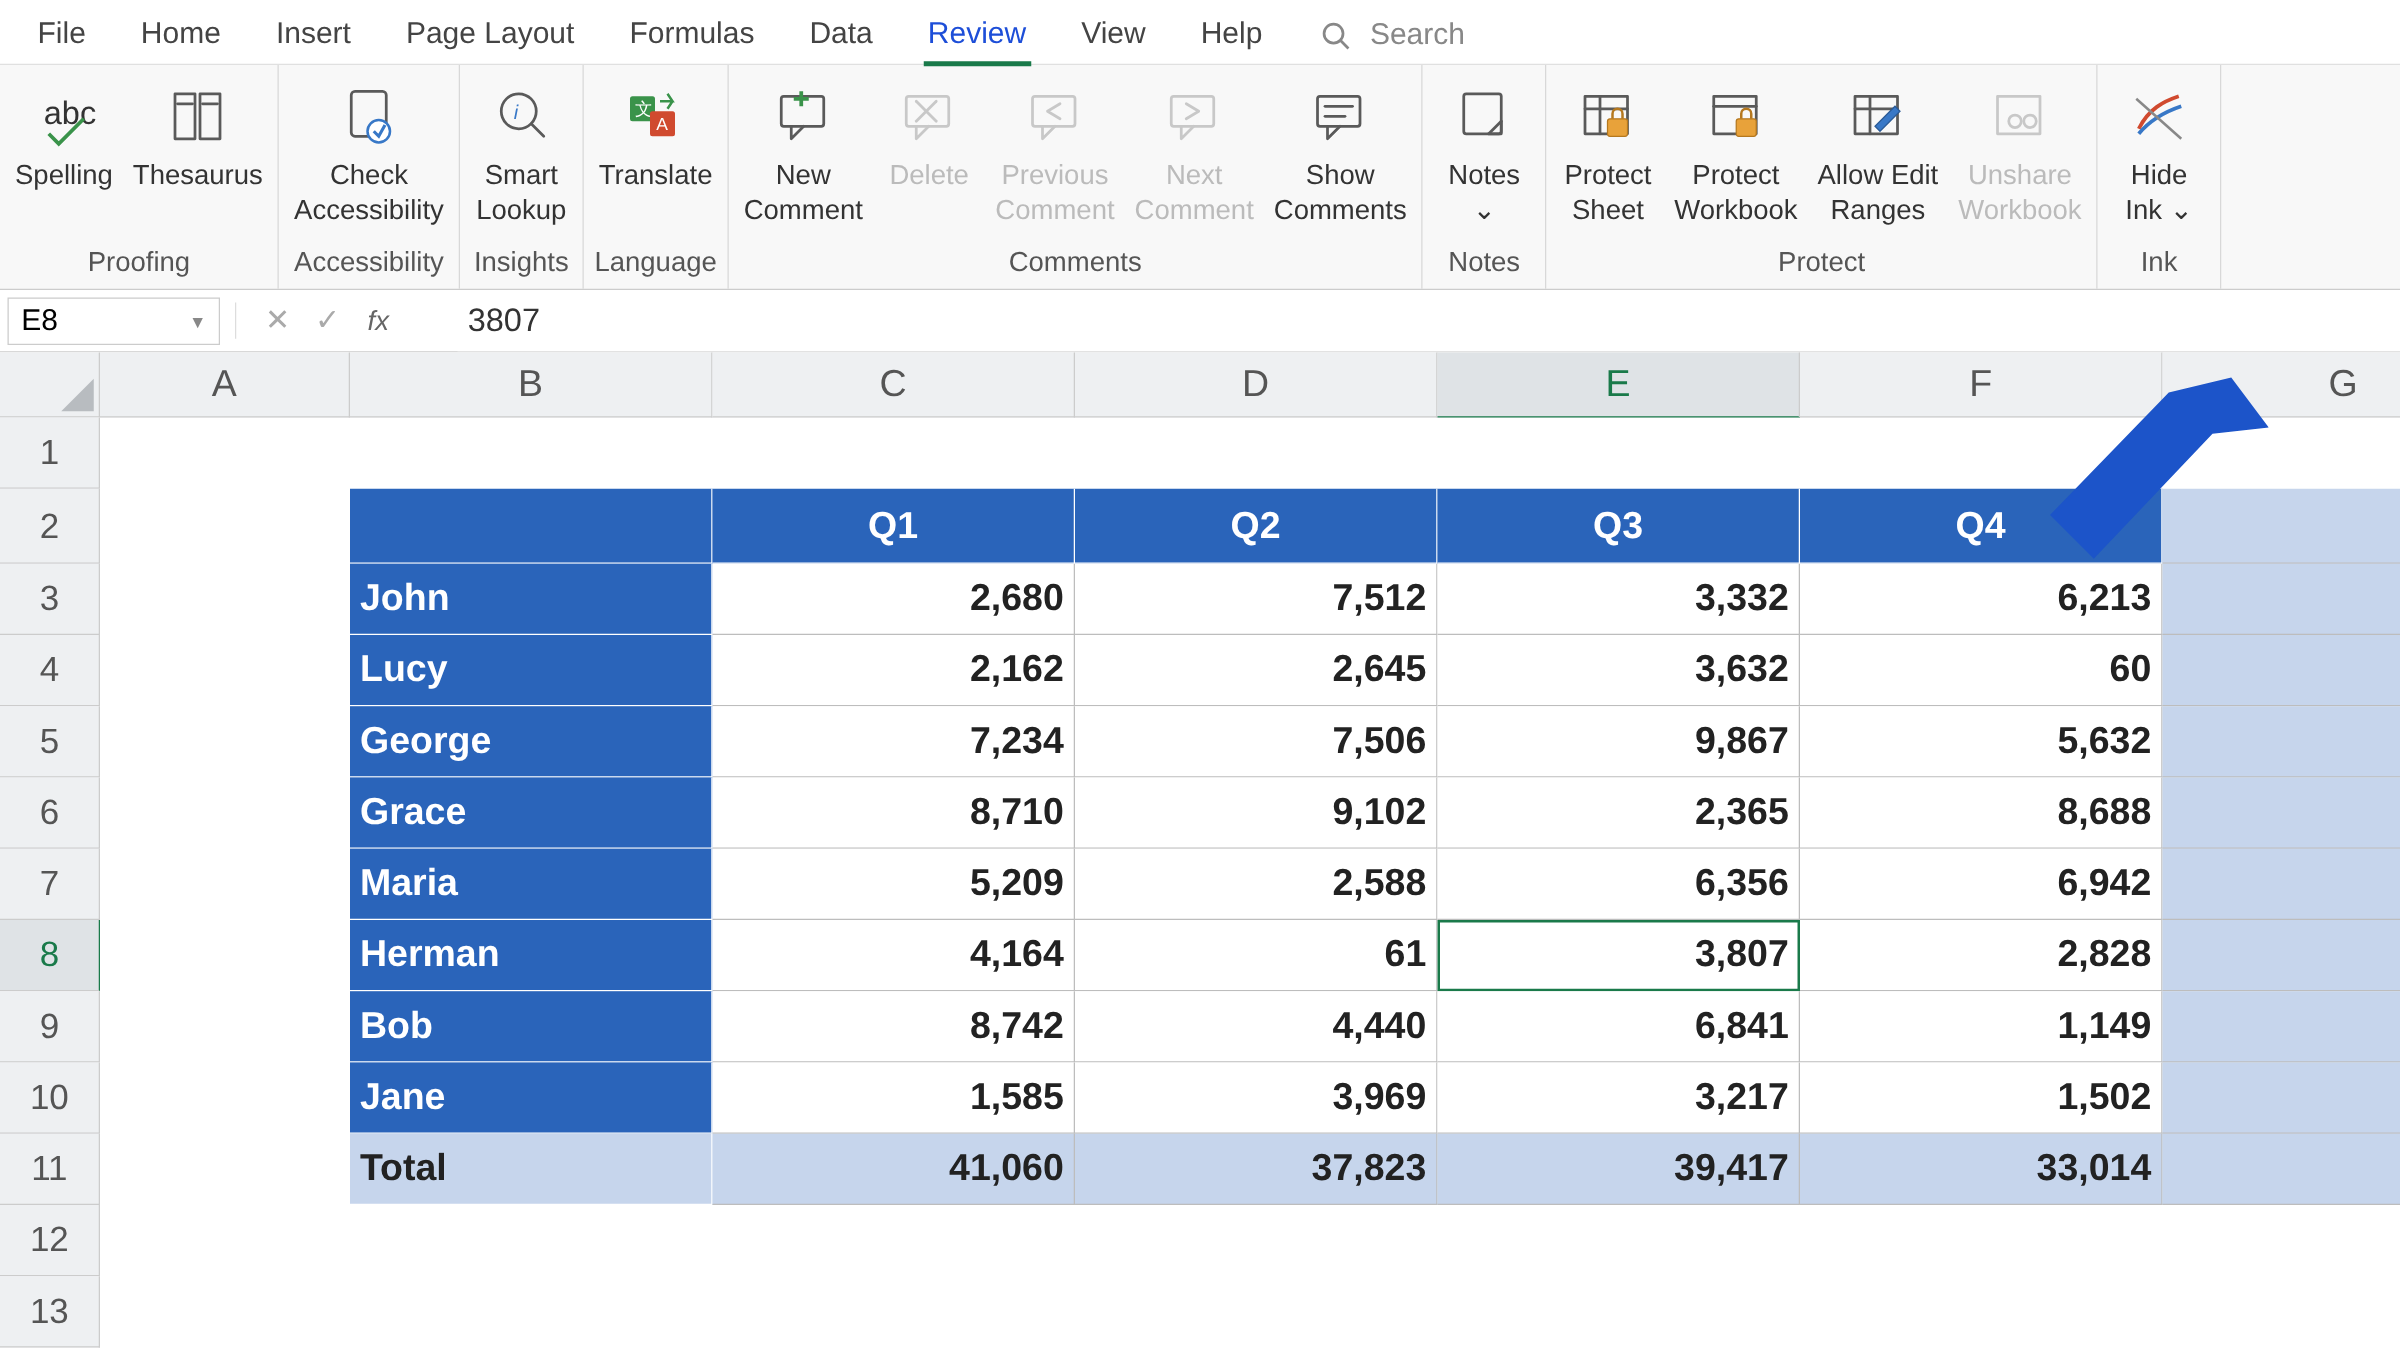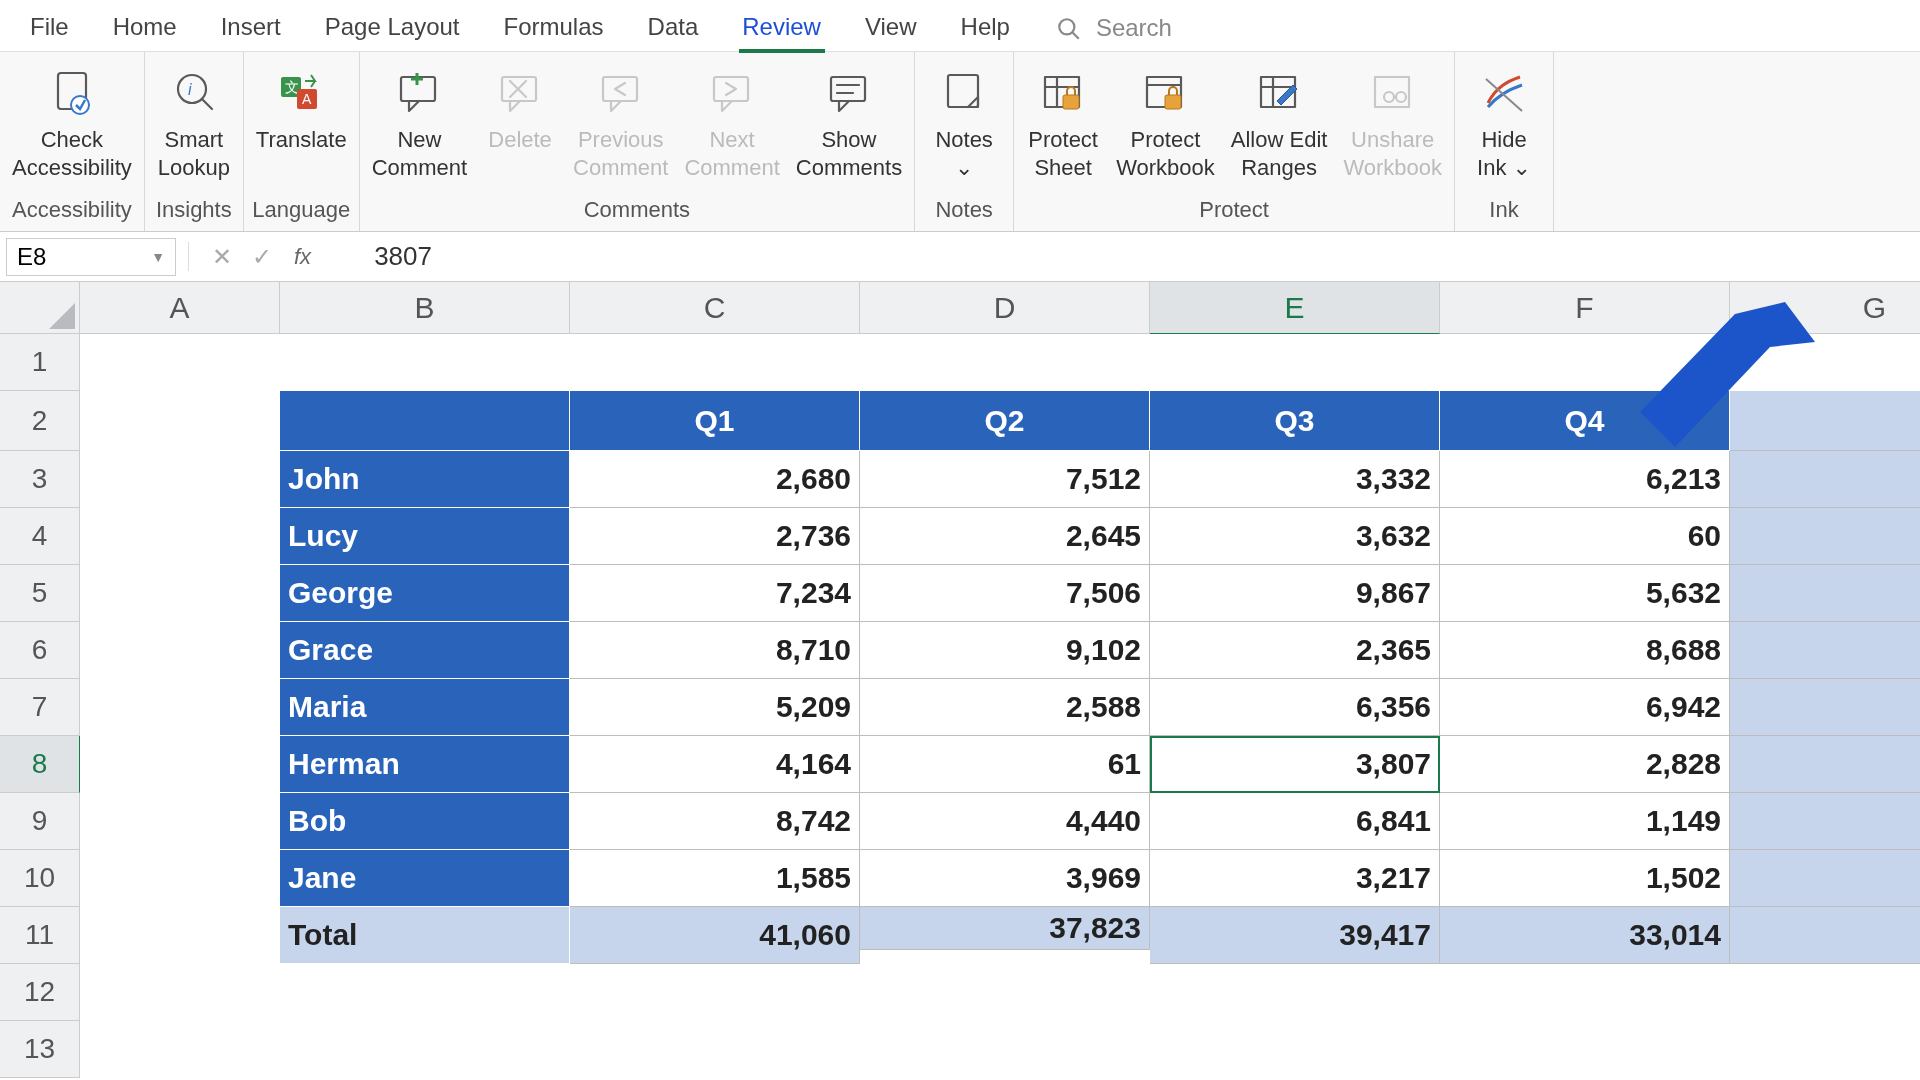--- a/index.html
+++ b/index.html
@@ -80,20 +80,45 @@
     <span class="search-text">Search</span>
   </div>
 </div>
 
 <div class="ribbon" id="ribbon">
     <div class="group">
       <div class="group-items">
         <div class="rbtn">
           <div class="icon-slot">
             <svg width="52" height="52" viewBox="0 0 52 52">
+              <text x="10" y="32" font-size="26" font-family="Georgia" fill="#333">abc</text>
+              <path d="M14 40 L22 48 L42 28" stroke="#3a934a" stroke-width="3" fill="none"></path>
+            </svg>
+          </div>
+          <div class="label">Spelling</div>
+        </div>
+        <div class="rbtn">
+          <div class="icon-slot">
+            <svg width="52" height="52" viewBox="0 0 52 52">
+              <rect x="8" y="8" width="16" height="36" fill="none" stroke="#5a5a5a" stroke-width="2.2" stroke-linejoin="round" stroke-linecap="round"></rect>
+              <rect x="28" y="8" width="16" height="36" fill="none" stroke="#5a5a5a" stroke-width="2.2" stroke-linejoin="round" stroke-linecap="round"></rect>
+              <line x1="10" y1="16" x2="22" y2="16" fill="none" stroke="#5a5a5a" stroke-width="2.2" stroke-linejoin="round" stroke-linecap="round"></line>
+              <line x1="30" y1="16" x2="42" y2="16" fill="none" stroke="#5a5a5a" stroke-width="2.2" stroke-linejoin="round" stroke-linecap="round"></line>
+            </svg>
+          </div>
+          <div class="label">Thesaurus</div>
+        </div>
+      </div>
+      <div class="group-label">Proofing</div>
+    </div>
+    <div class="group">
+      <div class="group-items">
+        <div class="rbtn">
+          <div class="icon-slot">
+            <svg width="52" height="52" viewBox="0 0 52 52">
               <rect x="12" y="6" width="28" height="36" rx="3" fill="none" stroke="#5a5a5a" stroke-width="2.2" stroke-linejoin="round" stroke-linecap="round"></rect>
               <circle cx="34" cy="38" r="9" fill="#fff" stroke="#3878c7" stroke-width="2"></circle>
               <path d="M30 38 L34 42 L39 33" stroke="#3878c7" stroke-width="2.5" fill="none"></path>
             </svg>
           </div>
           <div class="label">Check
 Accessibility</div>
         </div>
       </div>
       <div class="group-label">Accessibility</div>
@@ -325,21 +350,21 @@
       <div class="cell hdr-row" style="left: 1070px; top: 57px; width: 290px; height: 60px;">Q3</div>
       <div class="cell hdr-row" style="left: 1360px; top: 57px; width: 290px; height: 60px;">Q4</div>
       <div class="cell num total-col" style="left: 1650px; top: 57px; width: 290px; height: 60px; font-weight: 700; justify-content: flex-end;">Total</div>
       <div class="cell name-col" style="left: 200px; top: 117px; width: 290px; height: 57px;">John</div>
       <div class="cell num" style="left: 490px; top: 117px; width: 290px; height: 57px;">2,680</div>
       <div class="cell num" style="left: 780px; top: 117px; width: 290px; height: 57px;">7,512</div>
       <div class="cell num" style="left: 1070px; top: 117px; width: 290px; height: 57px;">3,332</div>
       <div class="cell num" style="left: 1360px; top: 117px; width: 290px; height: 57px;">6,213</div>
       <div class="cell num total-col" style="left: 1650px; top: 117px; width: 290px; height: 57px;">19,</div>
       <div class="cell name-col" style="left: 200px; top: 174px; width: 290px; height: 57px;">Lucy</div>
-      <div class="cell num" style="left: 490px; top: 174px; width: 290px; height: 57px;">2,736</div>
+      <div class="cell num" style="left: 490px; top: 174px; width: 290px; height: 57px;">2,162</div>
       <div class="cell num" style="left: 780px; top: 174px; width: 290px; height: 57px;">2,645</div>
       <div class="cell num" style="left: 1070px; top: 174px; width: 290px; height: 57px;">3,632</div>
       <div class="cell num" style="left: 1360px; top: 174px; width: 290px; height: 57px;">60</div>
       <div class="cell num total-col" style="left: 1650px; top: 174px; width: 290px; height: 57px;">9,</div>
       <div class="cell name-col" style="left: 200px; top: 231px; width: 290px; height: 57px;">George</div>
       <div class="cell num" style="left: 490px; top: 231px; width: 290px; height: 57px;">7,234</div>
       <div class="cell num" style="left: 780px; top: 231px; width: 290px; height: 57px;">7,506</div>
       <div class="cell num" style="left: 1070px; top: 231px; width: 290px; height: 57px;">9,867</div>
       <div class="cell num" style="left: 1360px; top: 231px; width: 290px; height: 57px;">5,632</div>
       <div class="cell num total-col" style="left: 1650px; top: 231px; width: 290px; height: 57px;">30,</div>
@@ -368,21 +393,21 @@
       <div class="cell num" style="left: 1360px; top: 459px; width: 290px; height: 57px;">1,149</div>
       <div class="cell num total-col" style="left: 1650px; top: 459px; width: 290px; height: 57px;">21,</div>
       <div class="cell name-col" style="left: 200px; top: 516px; width: 290px; height: 57px;">Jane</div>
       <div class="cell num" style="left: 490px; top: 516px; width: 290px; height: 57px;">1,585</div>
       <div class="cell num" style="left: 780px; top: 516px; width: 290px; height: 57px;">3,969</div>
       <div class="cell num" style="left: 1070px; top: 516px; width: 290px; height: 57px;">3,217</div>
       <div class="cell num" style="left: 1360px; top: 516px; width: 290px; height: 57px;">1,502</div>
       <div class="cell num total-col" style="left: 1650px; top: 516px; width: 290px; height: 57px;">10,</div>
       <div class="cell name-col total-row" style="left: 200px; top: 573px; width: 290px; height: 57px; color: rgb(34, 34, 34); background: rgb(198, 213, 236);">Total</div>
       <div class="cell num total-row" style="left: 490px; top: 573px; width: 290px; height: 57px;">41,060</div>
-      <div class="cell num total-row" style="left: 780px; top: 573px; width: 290px; height: 43px;">37,823</div>
+      <div class="cell num total-row" style="left: 780px; top: 573px; width: 290px; height: 57px;">37,823</div>
       <div class="cell num total-row" style="left: 1070px; top: 573px; width: 290px; height: 57px;">39,417</div>
       <div class="cell num total-row" style="left: 1360px; top: 573px; width: 290px; height: 57px;">33,014</div>
       <div class="cell num total-row" style="left: 1650px; top: 573px; width: 290px; height: 57px;"></div>
     </div>
 
   <svg class="arrow-annot" style="left:1555px; top:10px;" width="260" height="180" viewBox="0 0 260 180">
     <polygon points="230,10 260,50 215,55 120,155 85,120 180,22" fill="#1c54c9"></polygon>
   </svg>
 </div>
 

